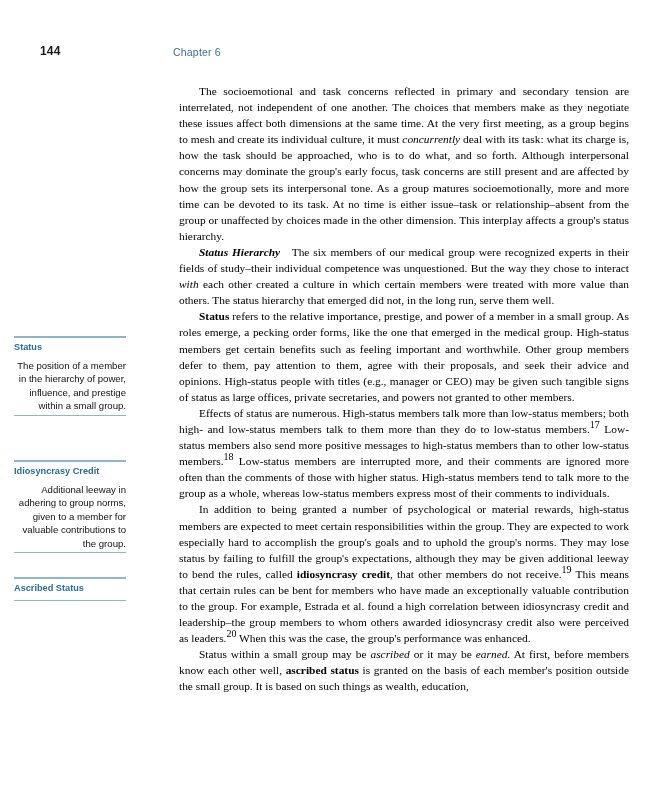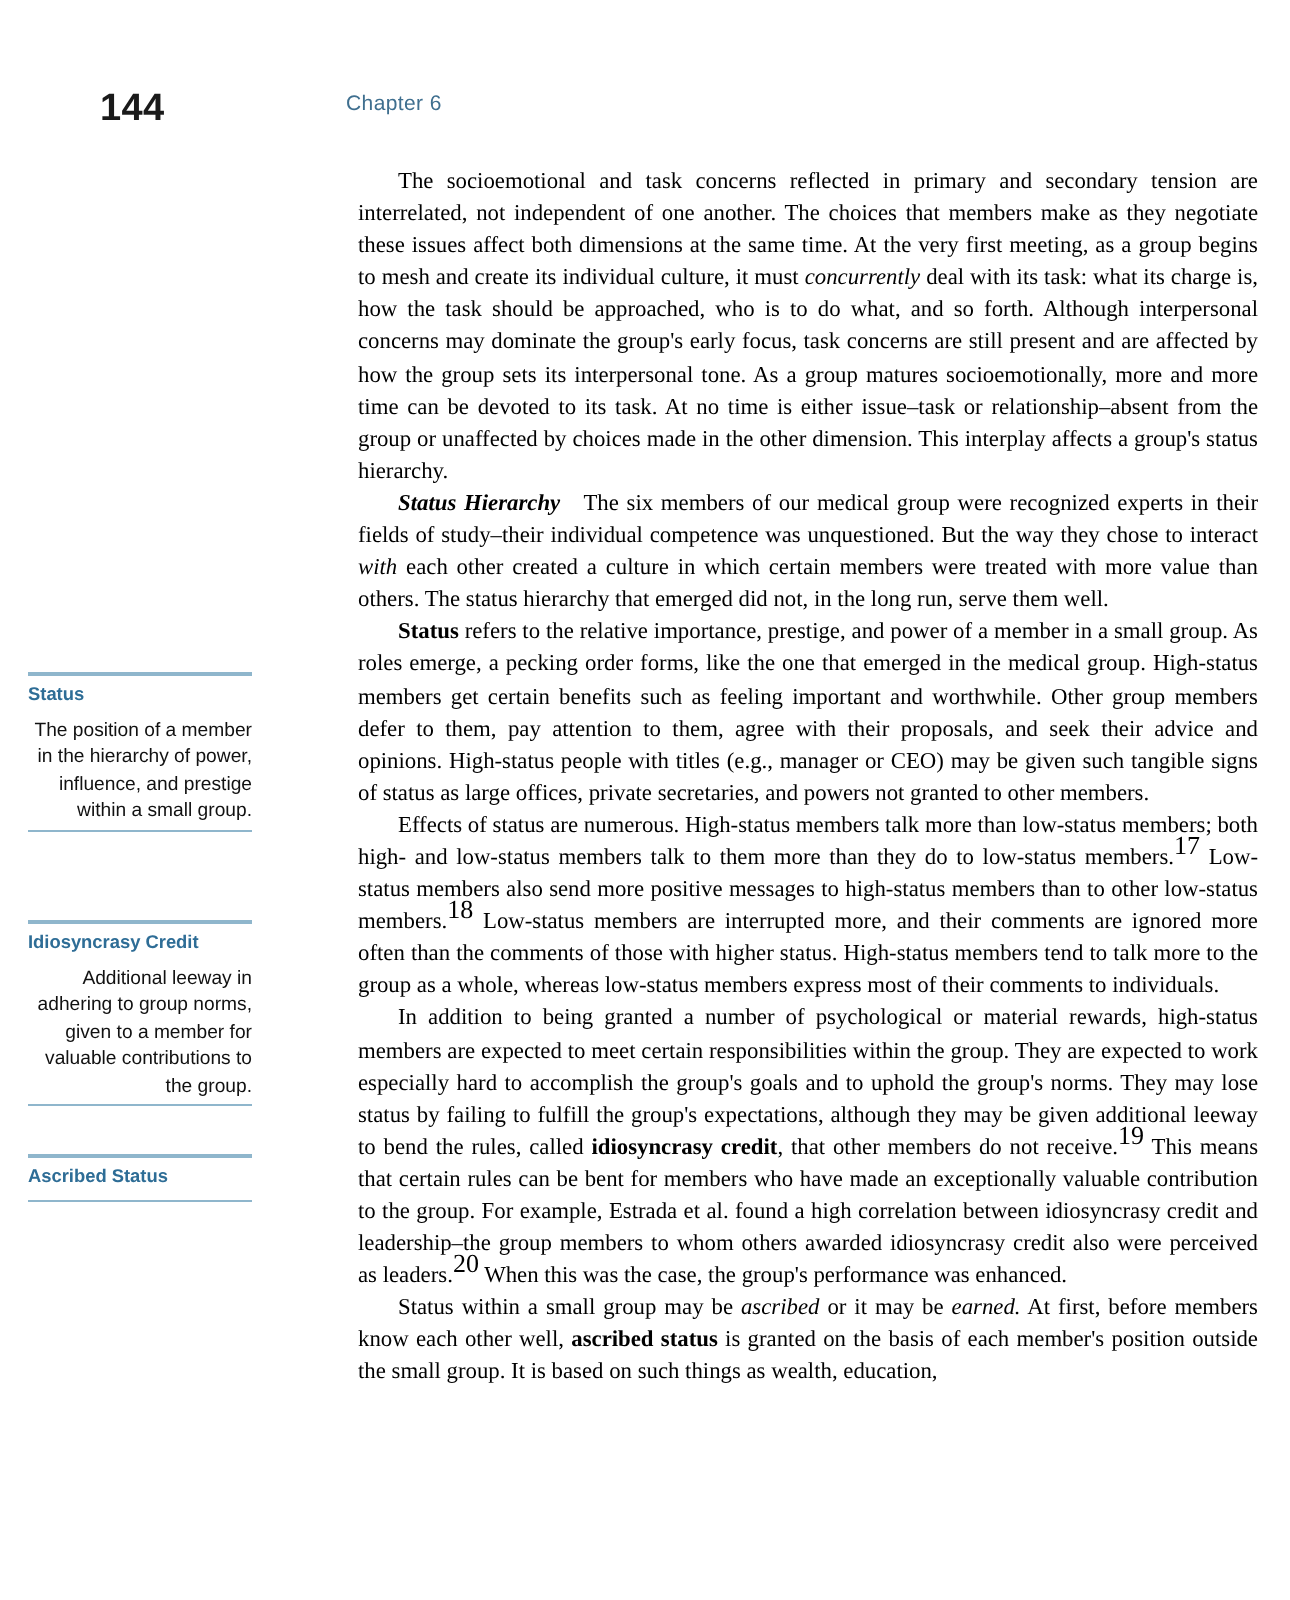--- a/index.html
+++ b/index.html
@@ -24,25 +24,25 @@
   
   .running-head {
     position: absolute;
     top: 44px;
     left: 40px;
     width: 565px;
     height: 18px;
   }
   .folio {
     position: absolute;
-    left: 10px;
+    left: 0;
     top: 0;
     font-family: "Liberation Sans", sans-serif;
     font-weight: bold;
-    font-size: 19px;
+    font-size: 12px;
     color: #1a1a1a;
     letter-spacing: 0.2px;
   }
   .chapter-label {
     position: absolute;
     left: 133px;
     top: 2px;
     font-family: "Liberation Sans", sans-serif;
     font-size: 10.5px;
     color: #3f6f8f;
@@ -72,21 +72,21 @@
     font-weight: bold;
     font-style: italic;
   }
   .term-bold {
     font-weight: bold;
   }
   em {
     font-style: italic;
   }
   sup {
-    font-size: 13px;
+    font-size: 10px;
     vertical-align: super;
     line-height: 0;
   }
 
   
   .gloss {
     position: absolute;
     left: 14px;
     width: 112px;
   }

